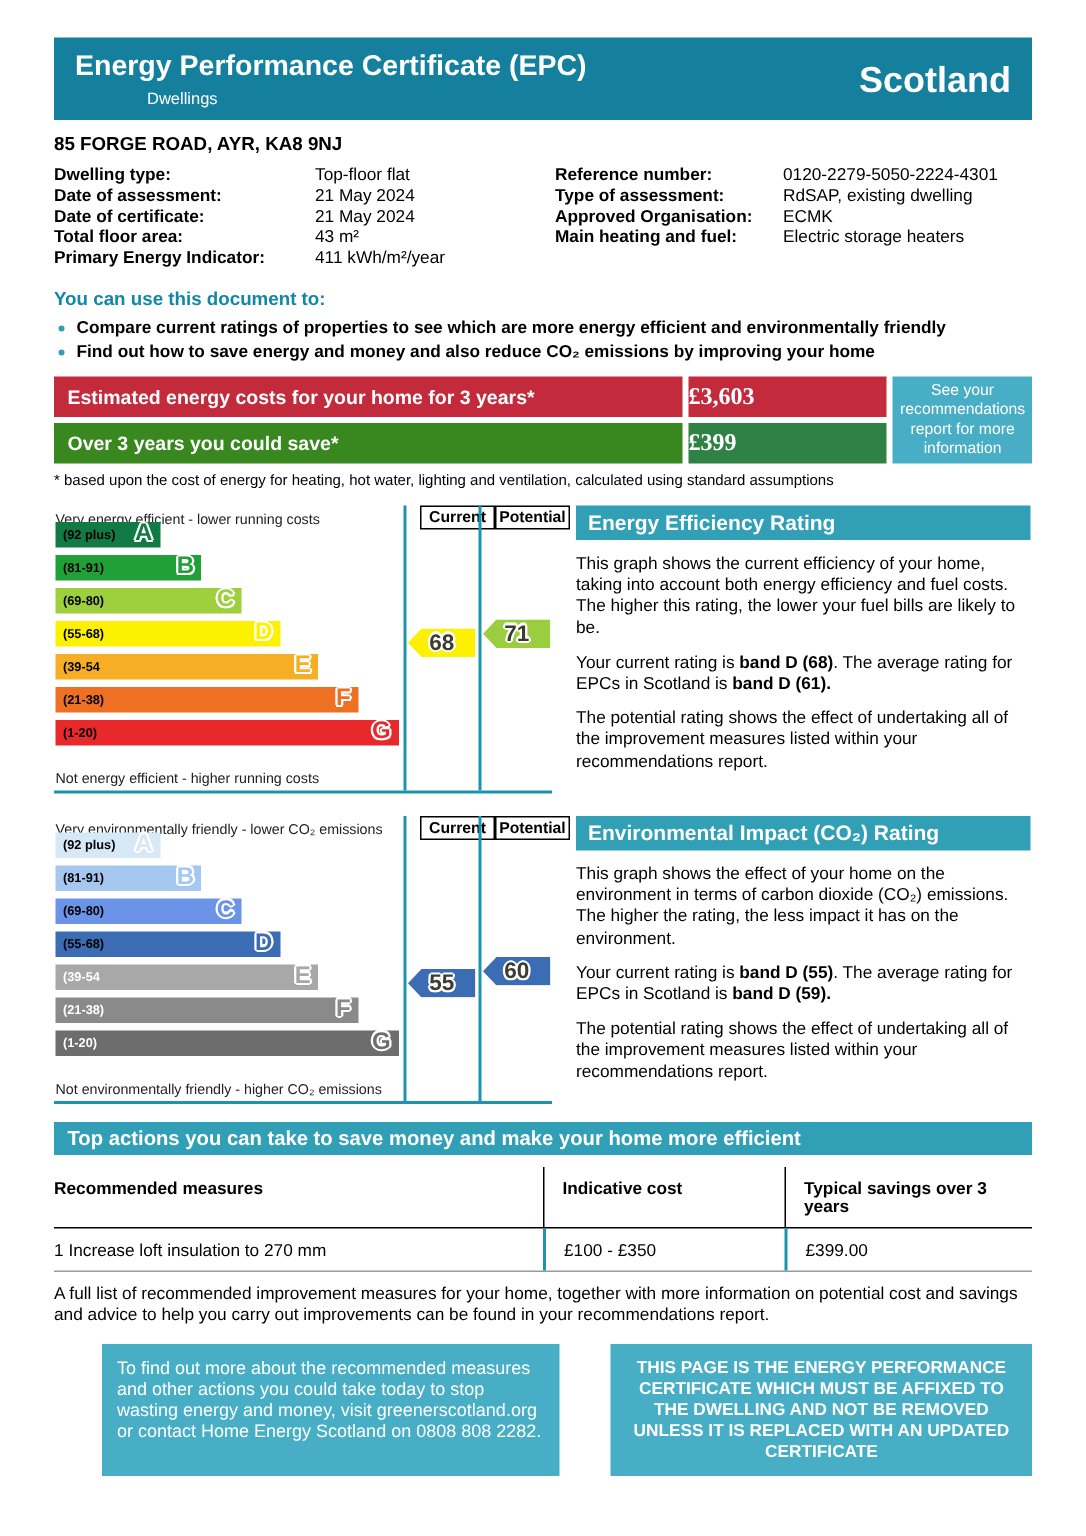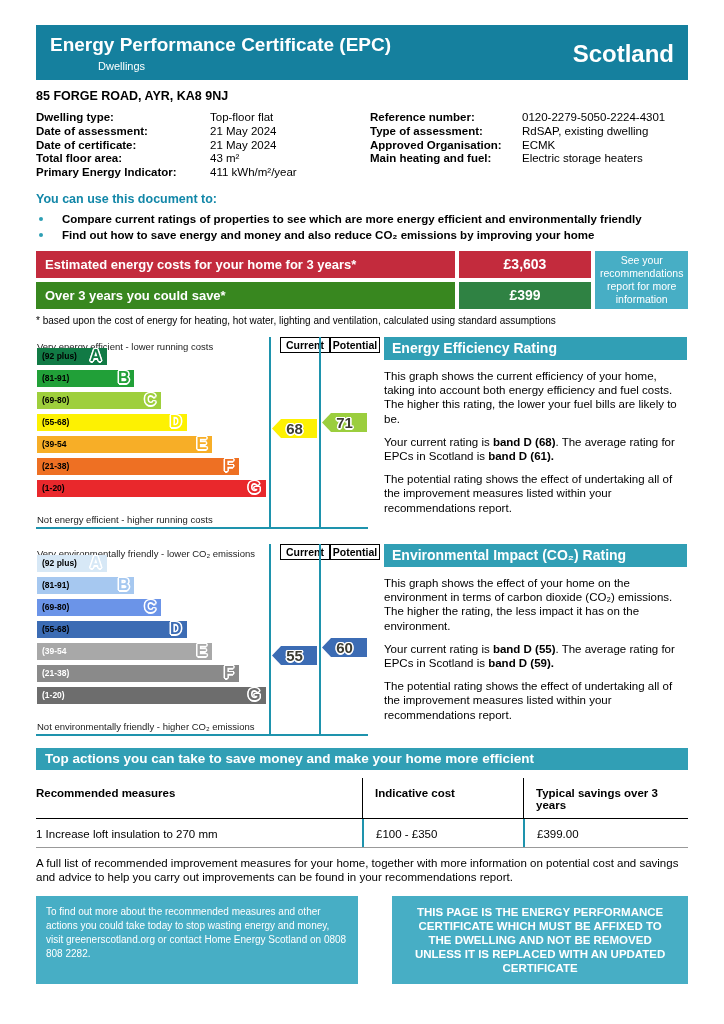--- a/index.html
+++ b/index.html
@@ -17,26 +17,26 @@
   .details{display:flex;margin-top:8px;font-size:11.5px;line-height:13.8px;}
   .dcol{display:flex;flex-direction:column;}
   .dcol.left{width:334px;}
   .drow{display:flex;}
   .dlabel{font-weight:bold;}
   .dcol.left .dlabel{width:174px;}
   .dcol.right .dlabel{width:152px;}
   
   .use-head{color:#1287a8;font-weight:bold;font-size:12.5px;margin-top:12px;}
   .bullets{margin-top:6px;}
-  .bullet-row{display:flex;font-size:11.5px;font-weight:bold;line-height:14px;margin-bottom:2px;gap:11px;}
+  .bullet-row{display:flex;font-size:11.5px;font-weight:bold;line-height:14px;margin-bottom:2px;}
   .dot{width:4px;height:4px;border-radius:50%;background:#2e9fb4;margin:5px 8px 0 3px;flex:none;}
   
   .costs{display:grid;grid-template-columns:419px 132px 93px;grid-auto-rows:27px;gap:4px;margin-top:9px;}
   .cost-label{color:#fff;font-weight:bold;font-size:13px;line-height:27px;padding-left:9px;}
-  .cost-value{color:#fff;font-weight:bold;font-size:14px;line-height:27px;text-align:center;}
+  .cost-value{color:#fff;font-weight:bold;font-size:16px;line-height:27px;font-family:Liberation Serif, serif;}
   .cost-info{grid-column:3;grid-row:1/3;background:#47aec5;color:#fff;font-size:10.5px;line-height:13px;
              display:flex;align-items:center;text-align:center;padding:2px 5px;box-sizing:border-box;}
   .footnote{font-size:10px;margin-top:6px;}
   
   .charts-row{display:flex;gap:16px;margin-top:11px;}
   .chart-box{position:relative;width:332px;height:192px;flex:none;}
   .vline{position:absolute;top:0;bottom:2px;width:2px;background:#1e93ad;}
   .v1{left:233px;} .v2{left:283px;}
   .chart-baseline{position:absolute;left:0;right:0;bottom:0;height:2px;background:#1e93ad;}
   .chart-headers{position:absolute;left:244px;top:0;display:flex;}
@@ -73,21 +73,21 @@
   .mt-row.body{border-bottom:1px solid #999;}
   .mt-cell{font-size:11.5px;padding:9px 0 7px 0;}
   .mt-row.head .mt-cell{font-weight:bold;}
   .mt-cell.c{text-align:left;padding-left:12px;}
   .mt-row.head .mt-cell+.mt-cell{border-left:1px solid #000;}
   .mt-row.body .mt-cell+.mt-cell{border-left:2px solid #1e93ad;}
   .table-note{font-size:11.5px;line-height:14.5px;margin-top:8px;}
   
   .footer{display:flex;gap:34px;margin-top:11px;}
   .fbox{background:#47aec5;color:#fff;box-sizing:border-box;}
-  .fbox.left{width:336px;font-size:10px;line-height:14px;padding:9px 10px;}
+  .fbox.left{width:336px;font-size:12px;line-height:14px;padding:9px 10px;margin-left:32px;}
   .fbox.right{width:308px;font-size:11.5px;line-height:14px;font-weight:bold;text-align:center;
               display:flex;align-items:center;padding:9px 14px;}
 </style>
 </head>
 <body>
 
 <div class="page">
 
   <div class="hdr">
     <div>

